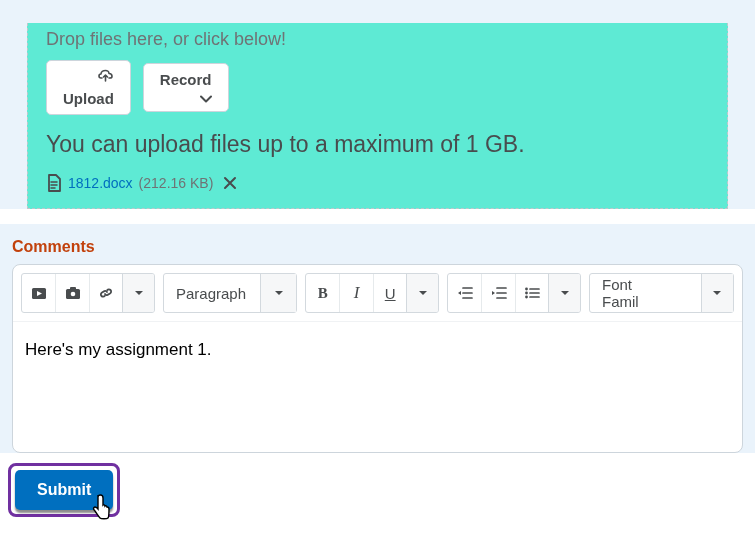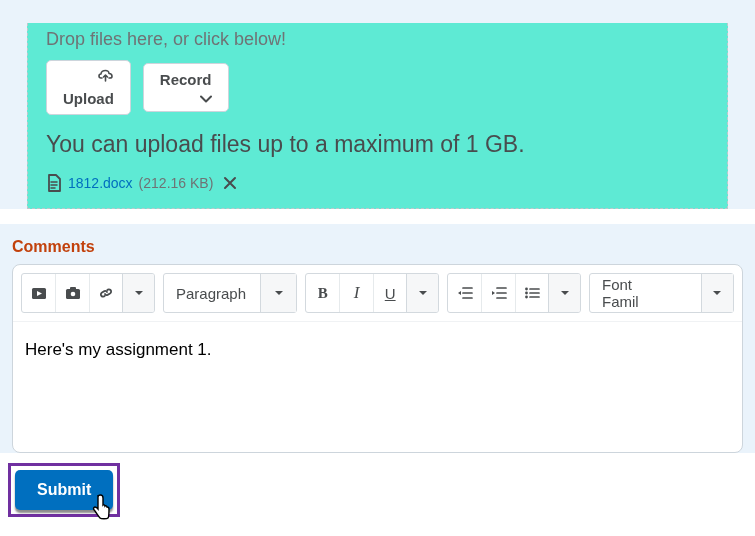--- a/index.html
+++ b/index.html
@@ -159,21 +159,21 @@
     font-size: 17px;
     color: #000000;
   }
   .footer-area {
     padding: 10px 12px 0 8px;
     background: #fff;
   }
   .submit-highlight {
     display: inline-block;
     border: 3px solid #7030a0;
-    border-radius: 0;
+    border-radius: 8px;
     padding: 4px;
     position: relative;
   }
   .submit-btn {
     background: #006fbf;
     color: #fff;
     border: none;
     border-radius: 5px;
     padding: 11px 22px;
     font-size: 16px;

